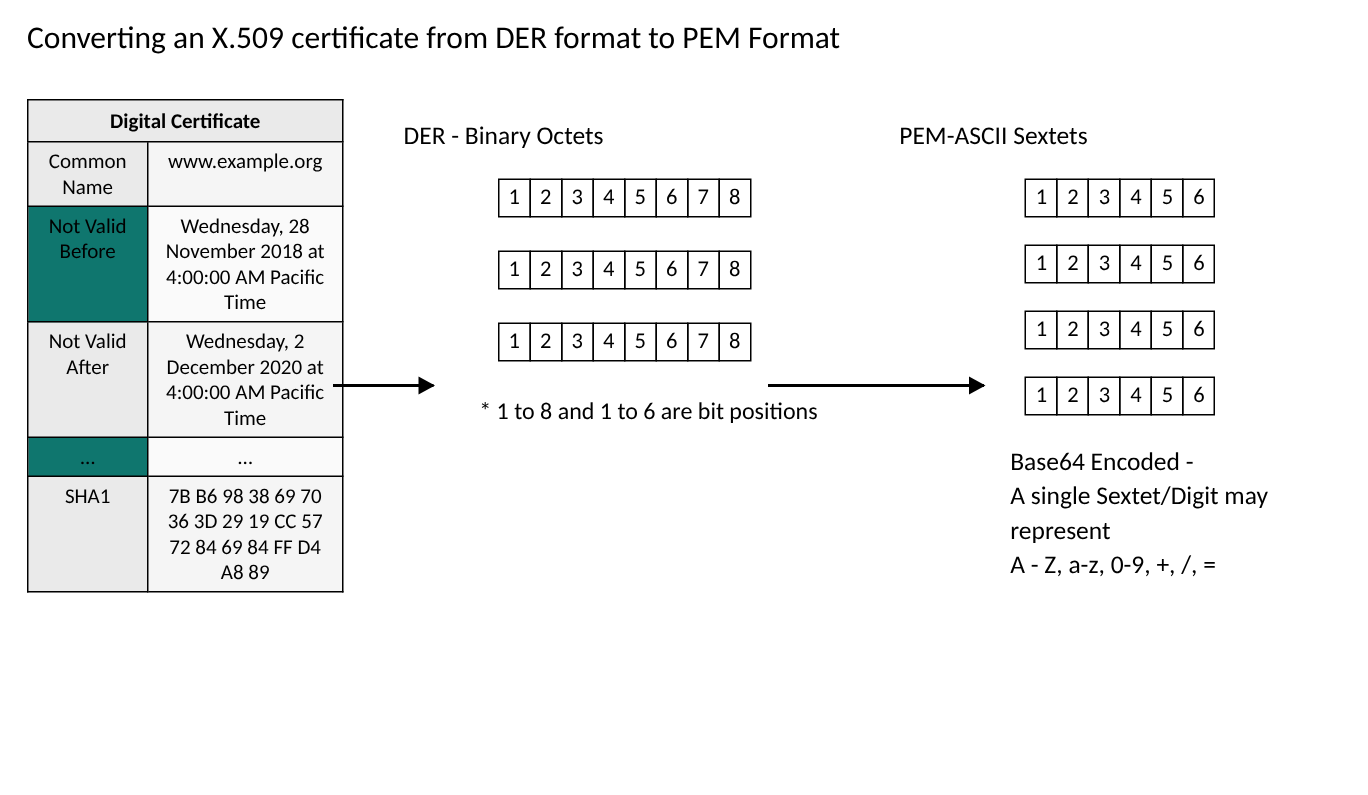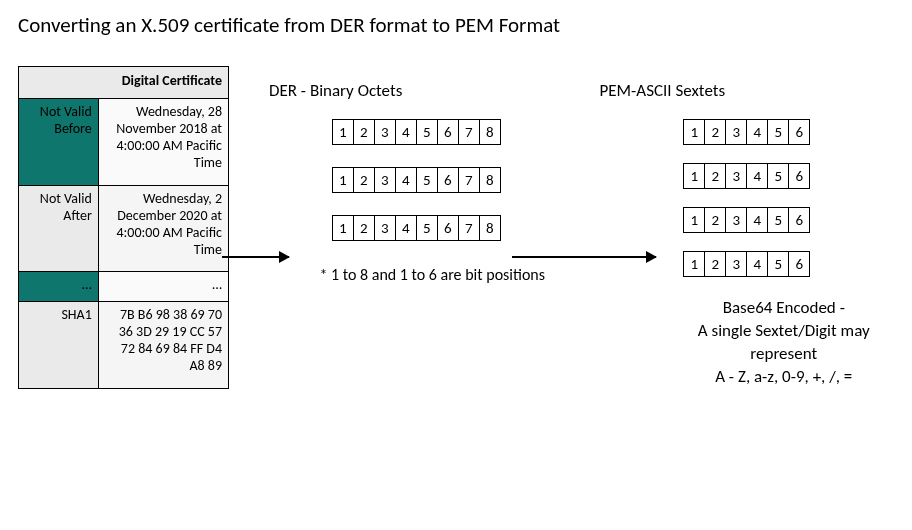--- a/index.html
+++ b/index.html
@@ -25,21 +25,21 @@
     
     .cert-table {
       border-collapse: collapse;
       width: 211px;
       font-size: 14px;
     }
     .cert-table th, .cert-table td {
       border: 1px solid #000;
       padding: 4px 6px;
       vertical-align: top;
-      text-align: right;
+      text-align: center;
     }
     .cert-header th {
       background: #eaeaea;
       font-weight: 700;
       padding: 5px 6px;
     }
     .cert-table td.key {
       background: #eaeaea;
       width: 80px;
     }
@@ -90,21 +90,21 @@
     }
     .footnote {
       margin-top: 24px;
       font-size: 16px;
       padding-left: 32px;
       text-align: center;
     }
     .caption-right {
       margin-top: 20px;
       font-size: 17px;
-      text-align: center;
+      text-align: left;
       padding-left: 74px;
       line-height: 1.35;
     }
 
     
     .arrow {
       position: absolute;
       height: 1.6px;
       background: #000;
     }
@@ -125,20 +125,24 @@
 
 <div class="title">Converting an X.509 certificate from DER format to PEM Format</div>
 
 <div class="main">
 
   <table class="cert-table">
     <tbody>
         <tr class="cert-header">
           <th colspan="2">Digital Certificate</th>
         </tr>
+    <tr>
+      <td class="key">Common Name</td>
+      <td class="val">www.example.org</td>
+    </tr>
     <tr class="alt">
       <td class="key">Not Valid Before</td>
       <td class="val">Wednesday, 28 November 2018 at 4:00:00 AM Pacific Time</td>
     </tr>
     <tr>
       <td class="key">Not Valid After</td>
       <td class="val">Wednesday, 2 December 2020 at 4:00:00 AM Pacific Time</td>
     </tr>
     <tr class="alt">
       <td class="key">…</td>

